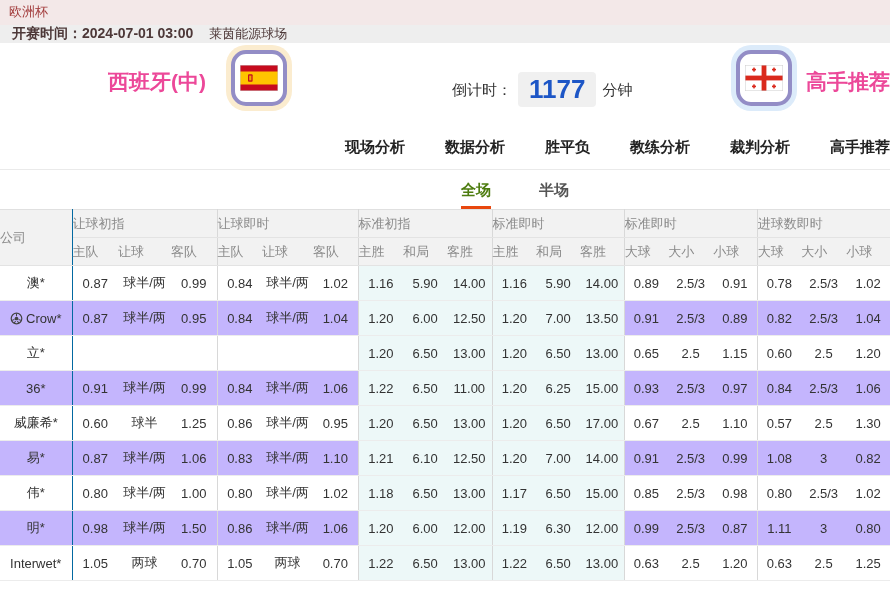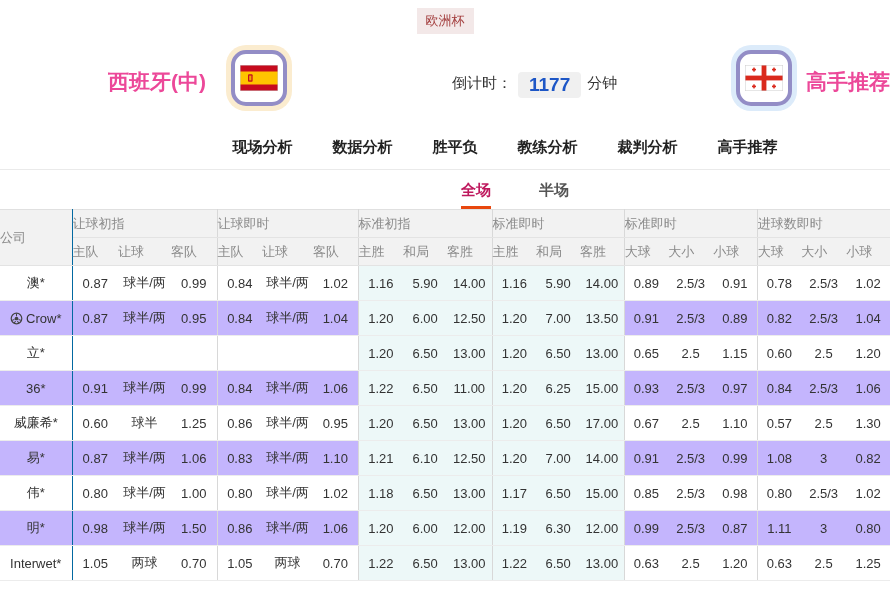--- a/index.html
+++ b/index.html
@@ -1,67 +1,71 @@
 <!DOCTYPE html>
 <html><head>
 <meta charset="utf-8">
 <style>
   * { box-sizing: border-box; margin: 0; padding: 0; }
   html,body { width: 890px; height: 589px; overflow: hidden; background: #fff;
     font-family: "Liberation Sans", "DejaVu Sans", sans-serif; color: #333; }
 
   
-  .topbar { margin-top: 8px; display: flex; justify-content: center; align-items: stretch; height: 26px; }
+  .topbar { margin-top: 8px; display: flex; justify-content: center; align-items: stretch; height: 26px; flex-direction: column; }
   .league-badge { background: #f3e8e8; color: #a23c3c; font-size: 13px; padding: 5px 9px; line-height: 16px; }
   .info-strip { background: #eeeeee; display: flex; align-items: center; padding: 0 14px 0 12px; }
   .kickoff { color: #4d3838; font-size: 14px; font-weight: bold; }
   .venue { color: #4d3838; font-size: 13px; margin-left: 16px; }
 
   
   .teams { position: relative; height: 92px; }
   .team-name { position: absolute; top: 34px; font-size: 21px; font-weight: bold; color: #ec4899; white-space: nowrap; }
   .home-name { left: 108px; }
   .away-name { left: 806px; }
   .flagbox { position: absolute; top: 16px; width: 56px; height: 56px; background: #fff;
     border: 4px solid #938dc6; border-radius: 15px; display: flex; align-items: center; justify-content: center; }
   .home-flag { left: 231px; box-shadow: 0 0 0 5px #fbeccf; }
   .away-flag { left: 736px; box-shadow: 0 0 0 5px #dcebfa; }
   .flagbox svg { display: block; }
   .countdown { position: absolute; left: 452px; top: 38px; font-size: 15px; color: #333; white-space: nowrap; }
   .cd-box { display: inline-block; background: #f0f0f0; border-radius: 4px; padding: 2px 11px;
-    color: #1d56c6; font-size: 19px; font-weight: bold; margin: 0 6px; vertical-align: -3px; }
-
-  
-  .nav { height: 44px; display: flex; justify-content: center; align-items: center; gap: 40px;
+    color: #1d56c6; font-size: 26px; font-weight: bold; margin: 0 6px; vertical-align: -3px; }
+
+  
+  .nav { height: 44px; display: flex; justify-content: flex-end; align-items: center; gap: 40px;
     border-bottom: 1px solid #eaeaea; padding-left: 120px; }
   .nav-item { font-size: 15px; font-weight: bold; color: #222; cursor: pointer; white-space: nowrap; }
   .nav-item.active { background: #e8470e; color: #fff; border-radius: 17px; padding: 8px 17px; }
 
   
   .subtabs { height: 39px; display: flex; justify-content: center; align-items: flex-end; gap: 48px; padding-left: 140px; }
   .subtab { font-size: 15px; font-weight: bold; color: #555; padding-bottom: 9px; cursor: pointer; }
-  .subtab.active { color: #be185d; border-bottom: 3px solid #e8470e; padding-bottom: 6px; }
+  .subtab.active { color: #4d7c0f; border-bottom: 3px solid #e8470e; padding-bottom: 6px; }
 
   
   table.odds { width: 890px; border-collapse: collapse; table-layout: fixed; font-size: 13px; border-top: 1px solid #e0e0e0; }
   table.odds th { height: 28px; background: #f2f2f2; color: #8a8a8a; font-weight: normal; font-size: 13px;
     border-bottom: 1px solid #e3e3e3; text-align: left; }
   table.odds td { height: 35px; text-align: center; border-bottom: 1px solid #ececec; color: #333; }
   .gs { border-left: 1px solid #d8d8d8; }
   td.company, th.company { border-right: 1px solid #0369a1; color: #555; }
   tr.alt { background: #c4b5fd; }
   td.std { background: #edf8f8; }
   td.live { color: #2a5cc8; cursor: pointer; }
   td.company .ball { vertical-align: -2px; margin-right: 3px; }
 </style>
 </head>
 <body>
 
 <div class="topbar">
   <span class="league-badge">欧洲杯</span>
+  <div class="info-strip">
+    <span class="kickoff">开赛时间：2024-07-01 03:00</span>
+    <span class="venue">莱茵能源球场</span>
+  </div>
 </div>
 
 <div class="teams">
   <span class="team-name home-name">西班牙(中)</span>
 
   <div class="flagbox home-flag">
     <svg width="38" height="26" viewBox="0 0 38 26">
       <rect width="38" height="26" fill="#c60b1e"></rect>
       <rect y="6.5" width="38" height="13" fill="#ffc400"></rect>
       <rect x="8" y="9.2" width="4.6" height="7.6" rx="1" fill="#c60b1e"></rect>

